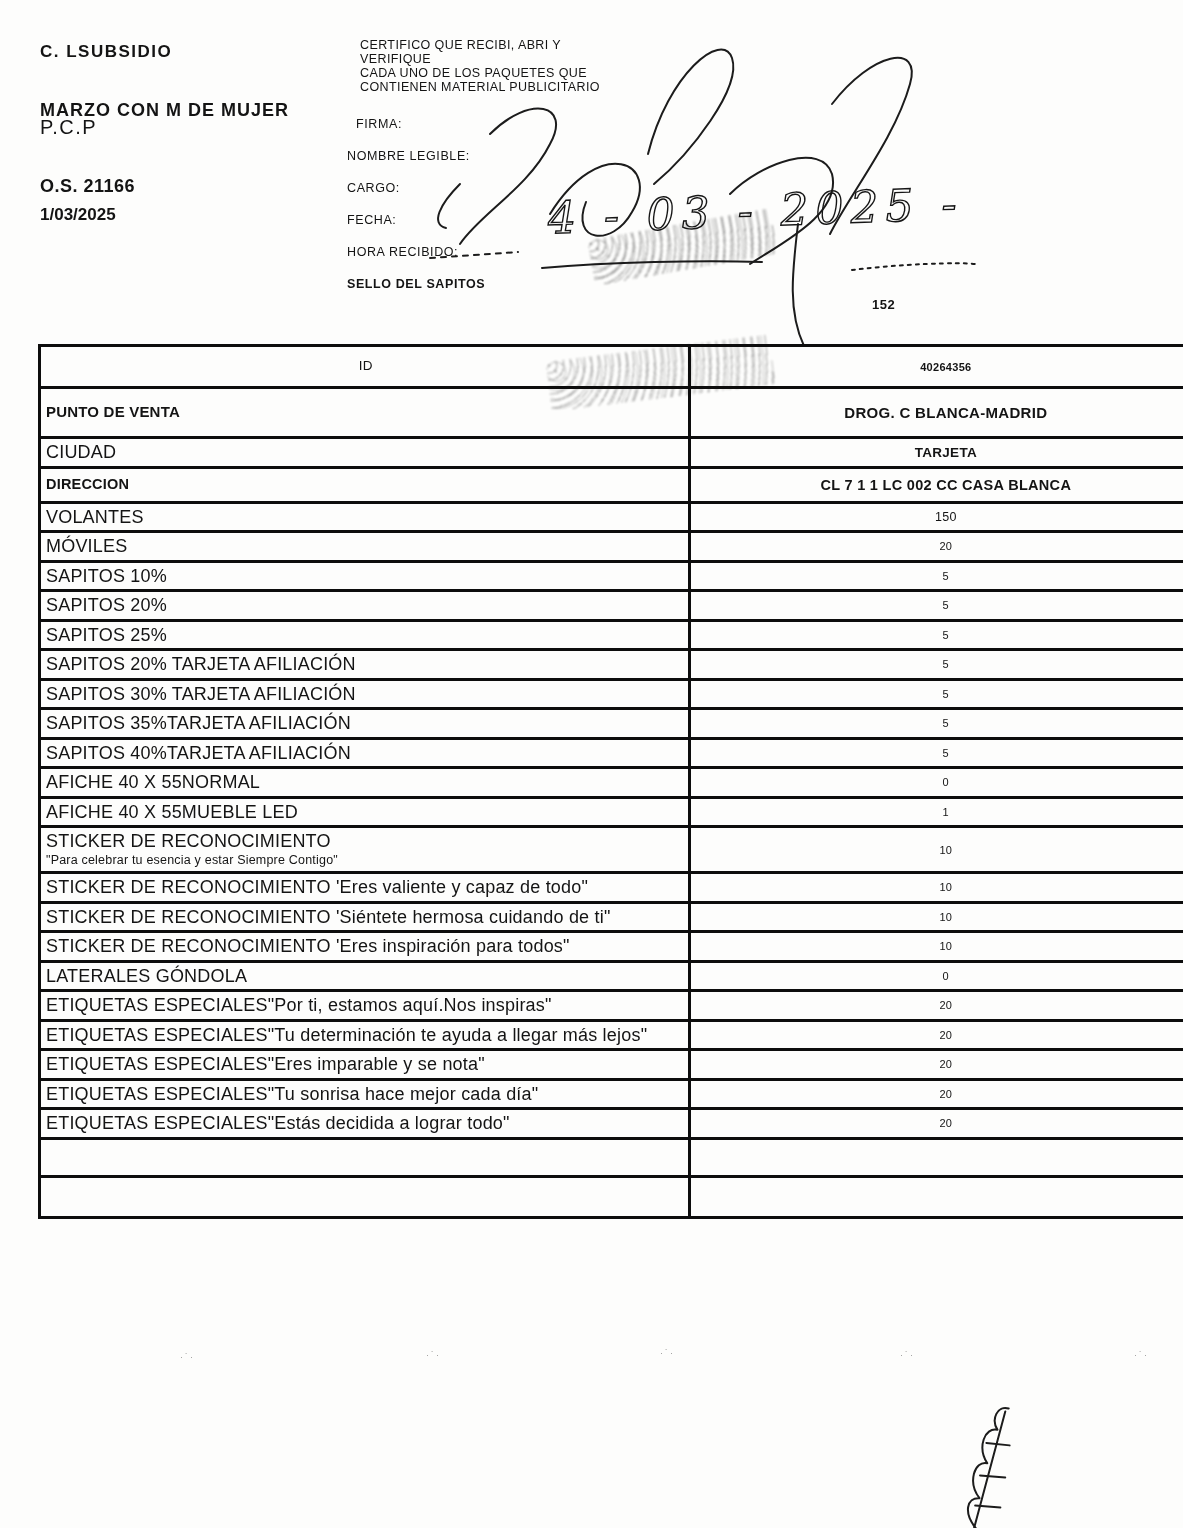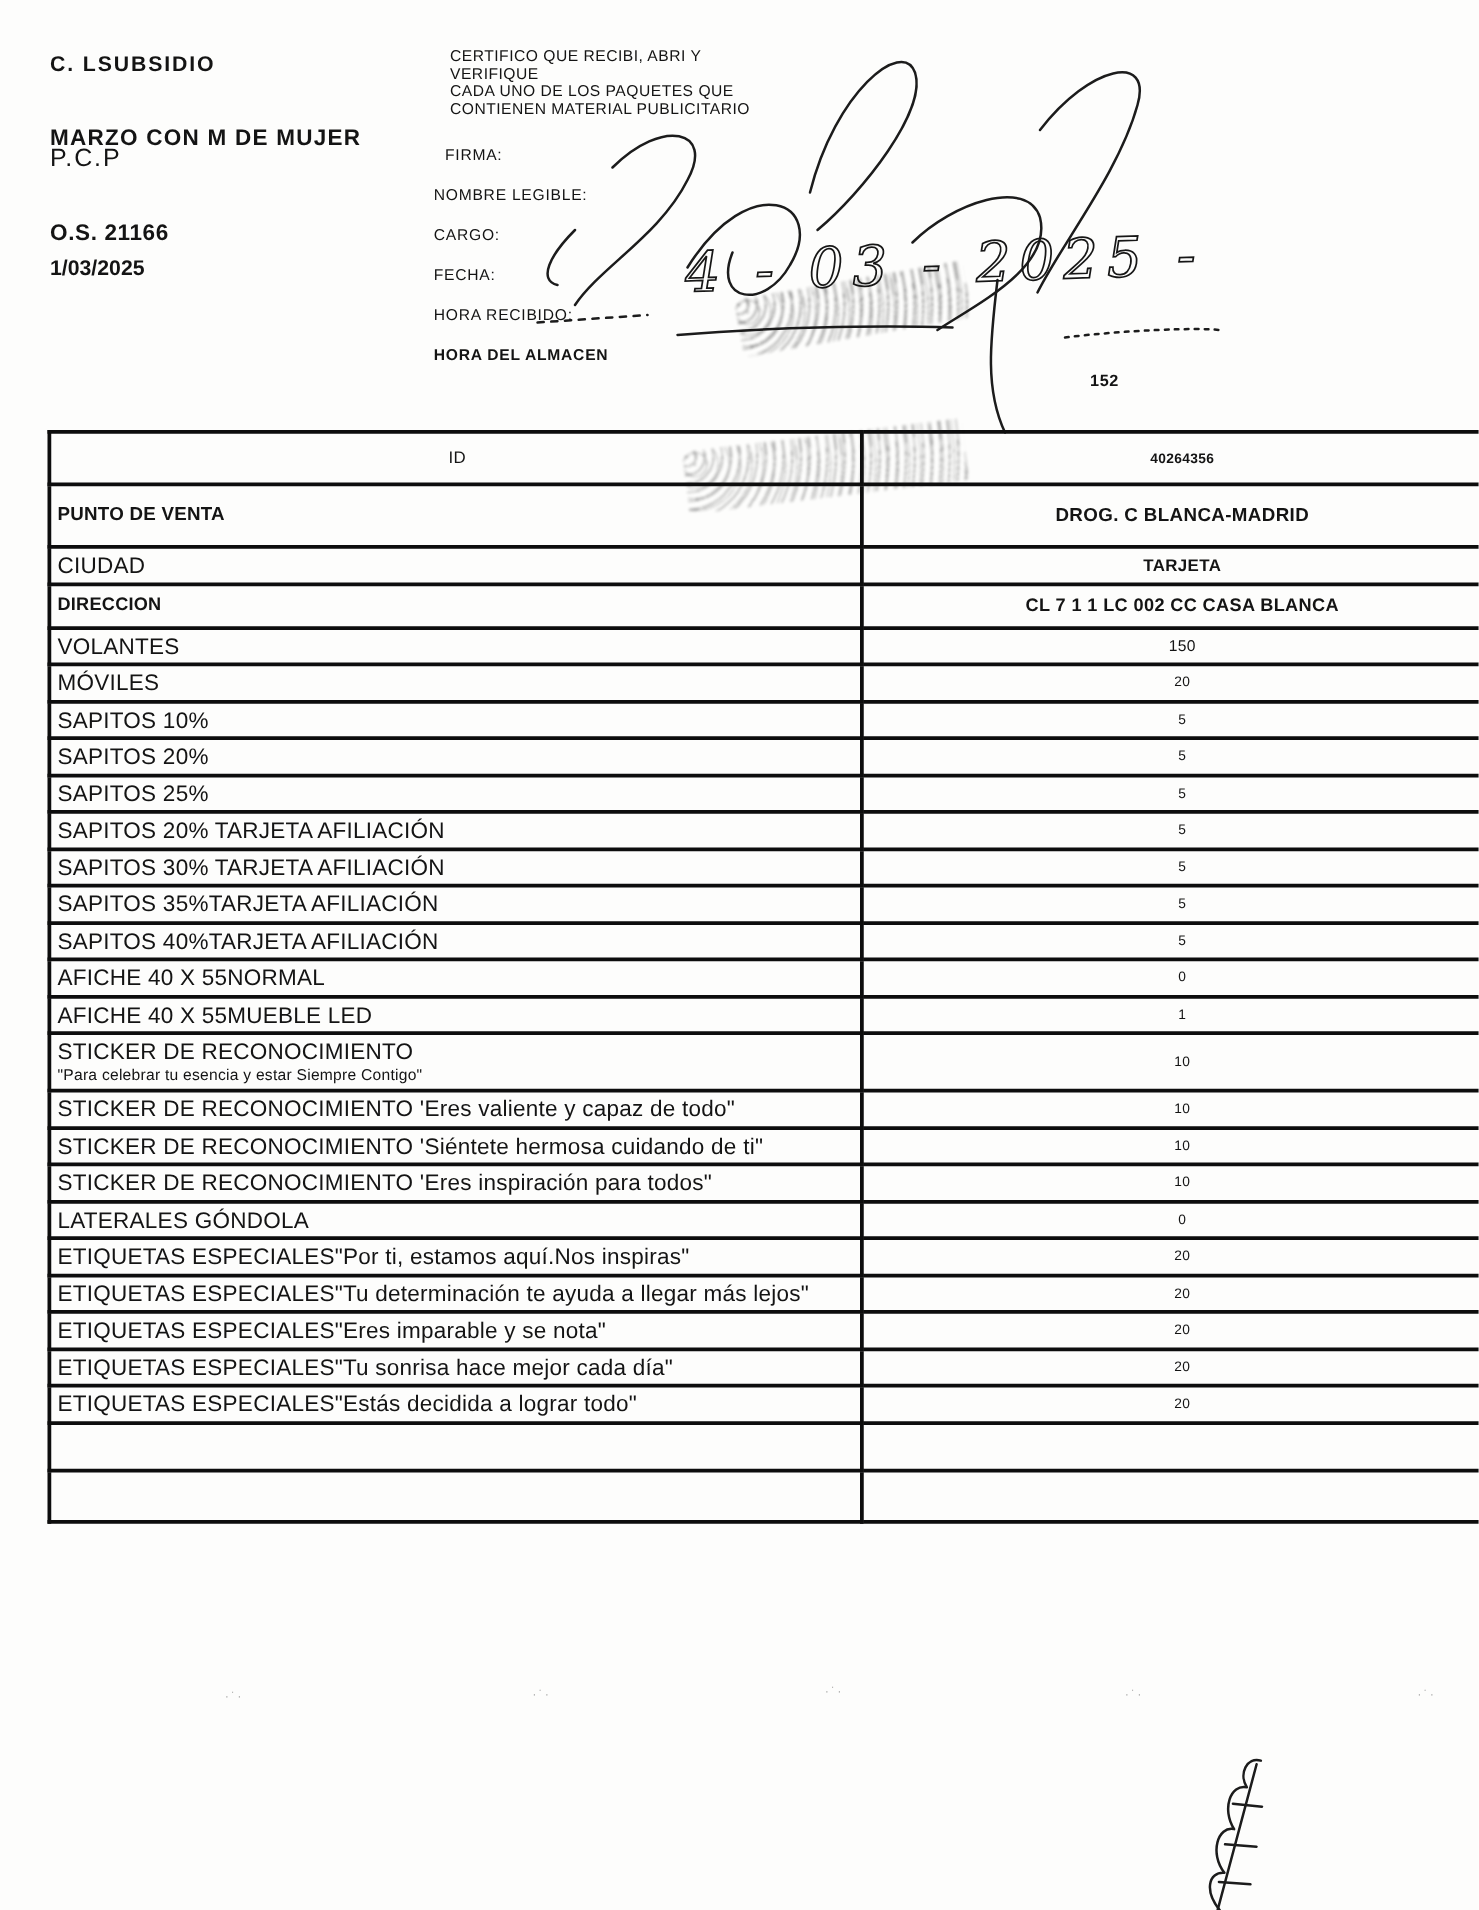--- a/index.html
+++ b/index.html
@@ -79,21 +79,21 @@
   <div class="abs cert-line cs0 soft">CERTIFICO QUE RECIBI, ABRI Y</div>
   <div class="abs cert-line cs1 soft">VERIFIQUE</div>
   <div class="abs cert-line cs2 soft">CADA UNO DE LOS PAQUETES QUE</div>
   <div class="abs cert-line cs3 soft">CONTIENEN MATERIAL PUBLICITARIO</div>
 
   <div class="abs cf cf0 soft">FIRMA:</div>
   <div class="abs cf cf1 soft">NOMBRE LEGIBLE:</div>
   <div class="abs cf cf2 soft">CARGO:</div>
   <div class="abs cf cf3 soft">FECHA:</div>
   <div class="abs cf cf4 soft">HORA RECIBIDO:</div>
-  <div class="abs cf cf5 soft">HORA DEL ALMACEN</div>
+  <div class="abs cf cf5 soft">SELLO DEL SAPITOS</div>
 
   <svg class="sig-svg" width="580" height="340" viewBox="0 0 580 340">
     <path d="M248,142 C268,62 322,18 332,46 C342,76 290,142 254,172"></path>
     <path d="M150,202 C200,122 262,150 232,200 C212,236 170,230 186,190"></path>
     <path d="M90,122 C130,82 172,92 150,132 C128,176 80,202 60,232"></path>
     <path d="M330,182 C362,150 422,130 432,162 C442,202 380,232 350,252"></path>
     <path d="M432,92 C472,40 522,30 510,72 C495,126 450,182 430,222"></path>
     <path d="M142,256 C210,250 300,248 362,250"></path>
     <path d="M398,212 C392,262 388,300 404,334"></path>
     <path d="M60,172 C40,192 30,212 46,216"></path>

